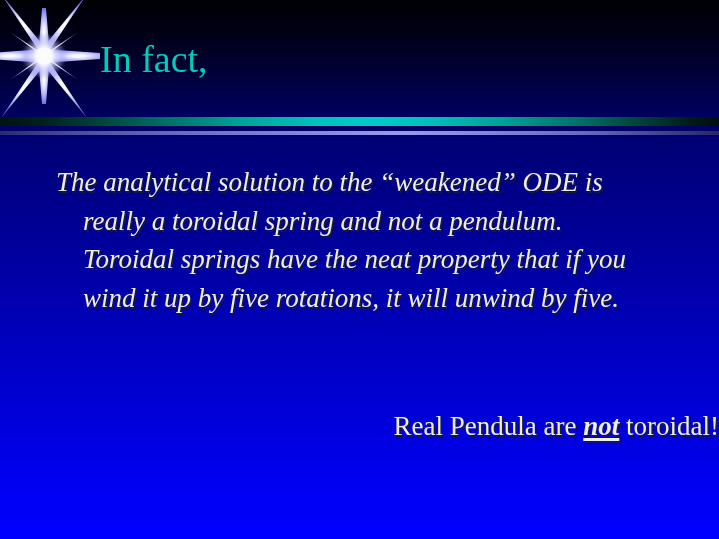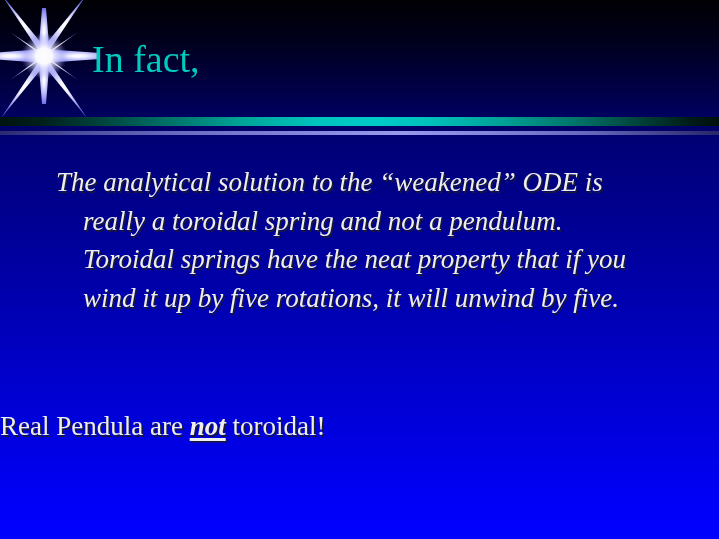--- a/index.html
+++ b/index.html
@@ -99,21 +99,21 @@
     left: -12px;
     top: -6px;
     width: 112px;
     height: 130px;
     pointer-events: none;
   }
 
   
   .title {
     position: absolute;
-    left: 92px;
+    left: 100px;
     top: 36px;
     font-size: 38px;
     line-height: 46px;
     color: #00ccbd;
     white-space: nowrap;
     letter-spacing: 0px;
   }
 
   
   .body-text {
@@ -135,21 +135,21 @@
   .body-text p .first-line-out {
     margin-left: -27px;
   }
 
   
   .closing-line {
     position: absolute;
     left: 0;
     top: 408px;
     width: 719px;
-    text-align: left;
+    text-align: right;
     font-size: 27px;
     line-height: 36px;
     color: #eeeeee;
     text-shadow: 1.5px 1.5px 0 #1a1a33;
   }
   .emph {
     font-weight: bold;
     font-style: italic;
     text-decoration: underline;
     text-underline-offset: 3px;

